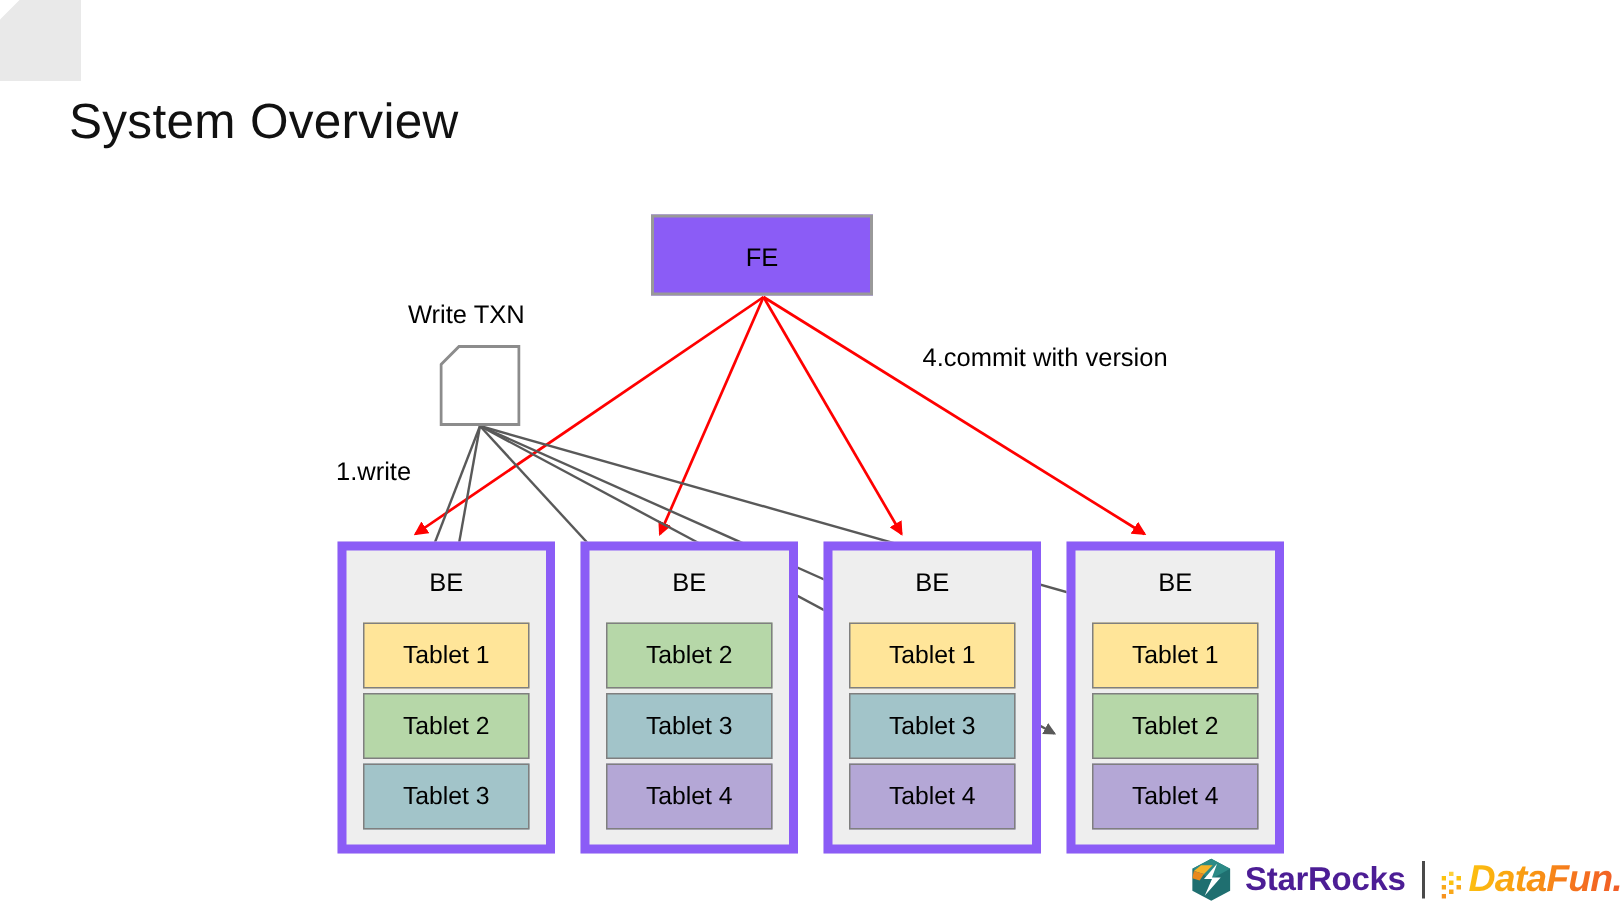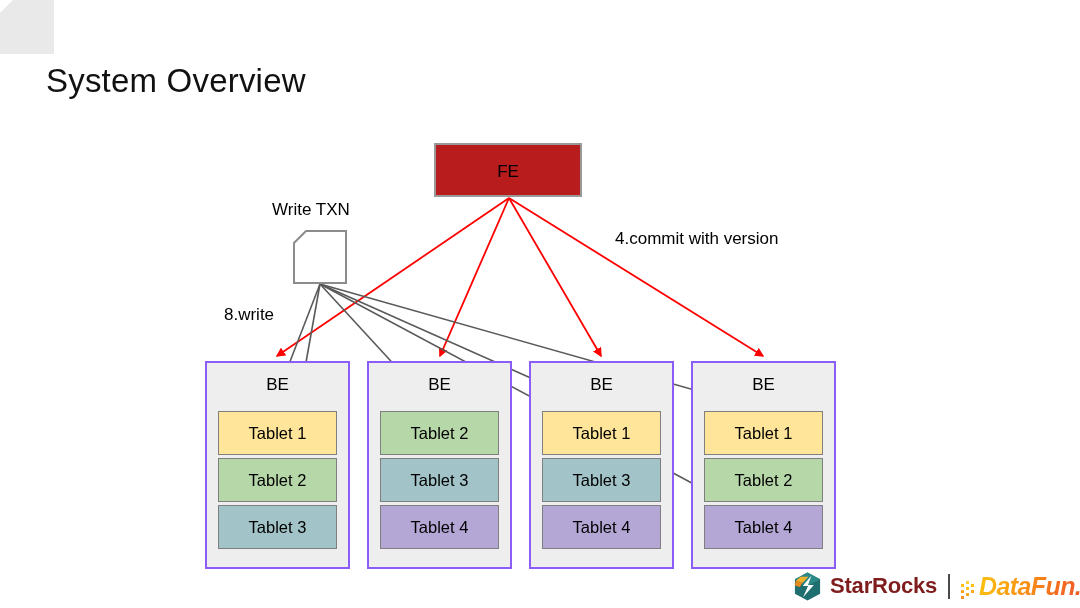--- a/index.html
+++ b/index.html
@@ -24,21 +24,21 @@
     font-size: 33px;
     font-weight: 400;
     letter-spacing: 0.2px;
     color: #111111;
     white-space: nowrap;
   }
   
   .node {
     position: absolute;
     box-sizing: border-box;
-    background: #b91c1c;
+    background: #8b5cf6;
     border: 2px solid #999999;
   }
   .node-label {
     position: absolute;
     left: 0;
     right: 0;
     text-align: center;
     font-size: 17px;
     color: #000000;
     white-space: nowrap;
@@ -86,21 +86,22 @@
   #label-step2     { left: 615px; top: 229px; }
 
   
   .be-box {
     position: absolute;
     top: 361px;
     width: 145px;
     height: 208px;
     box-sizing: border-box;
     background: #eeeeee;
-    border: 2px solid #8b5cf6;
+    border: 6px solid #8b5cf6;
+    margin-left: 20px;
   }
   .be-box .node-label {
     top: 12px;
   }
   .be-tablets {
     position: absolute;
     left: 11px;
     right: 11px;
     top: 48px;
     display: flex;
@@ -138,21 +139,21 @@
     gap: 8px;
   }
   #starrocks-logo {
     display: flex;
     align-items: center;
     gap: 7px;
   }
   #starrocks-wordmark {
     font-size: 22px;
     font-weight: bold;
-    color: #7f1d1d;
+    color: #4c1d95;
     letter-spacing: -0.2px;
     white-space: nowrap;
   }
   #logo-divider {
     width: 2px;
     height: 25px;
     background: #4a4a4a;
     margin: 0 3px;
   }
   #datafun-logo {
@@ -209,21 +210,21 @@
   <div class="node" id="fe-box">
     <div class="node-label">FE</div>
   </div>
 
   <div class="free-label" id="label-write-txn">Write TXN</div>
   <div id="txn-box"></div>
   <svg id="txn-box-outline" viewBox="0 0 54 54" width="54" height="54">
     <path d="M13,1 L53,1 L53,53 L1,53 L1,13 Z" fill="none" stroke="#8c8c8c" stroke-width="2"></path>
   </svg>
 
-  <div class="free-label" id="label-step1">8.write</div>
+  <div class="free-label" id="label-step1">1.write</div>
   <div class="free-label" id="label-step2">4.commit with version</div>
 
   <div class="be-box" style="left:205px;">
     <div class="node-label">BE</div>
     <div class="be-tablets">
       <div class="tablet" style="background: rgb(255, 229, 153);">Tablet 1</div>
       <div class="tablet" style="background: rgb(182, 215, 168);">Tablet 2</div>
       <div class="tablet" style="background: rgb(162, 196, 201);">Tablet 3</div>
     </div>
   </div>

